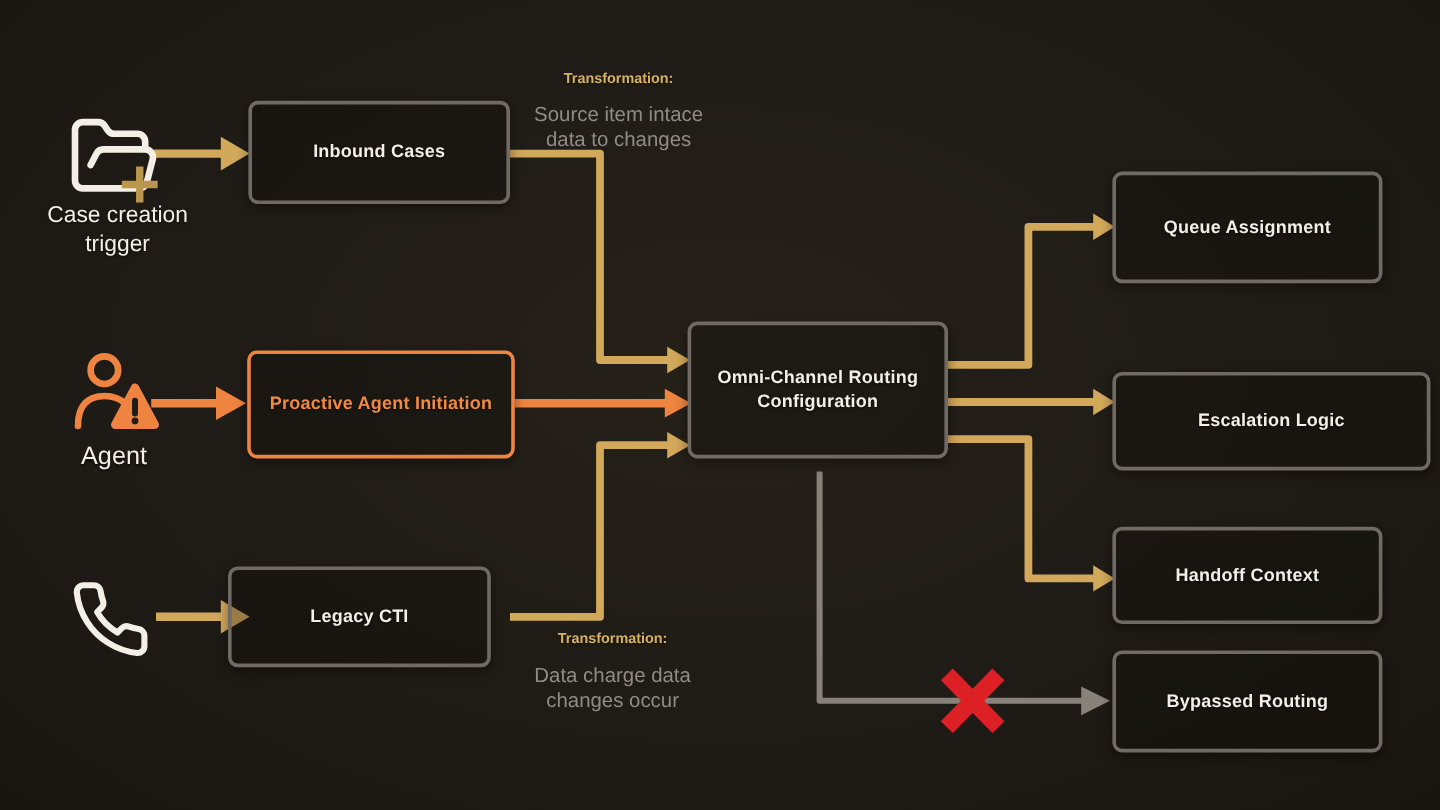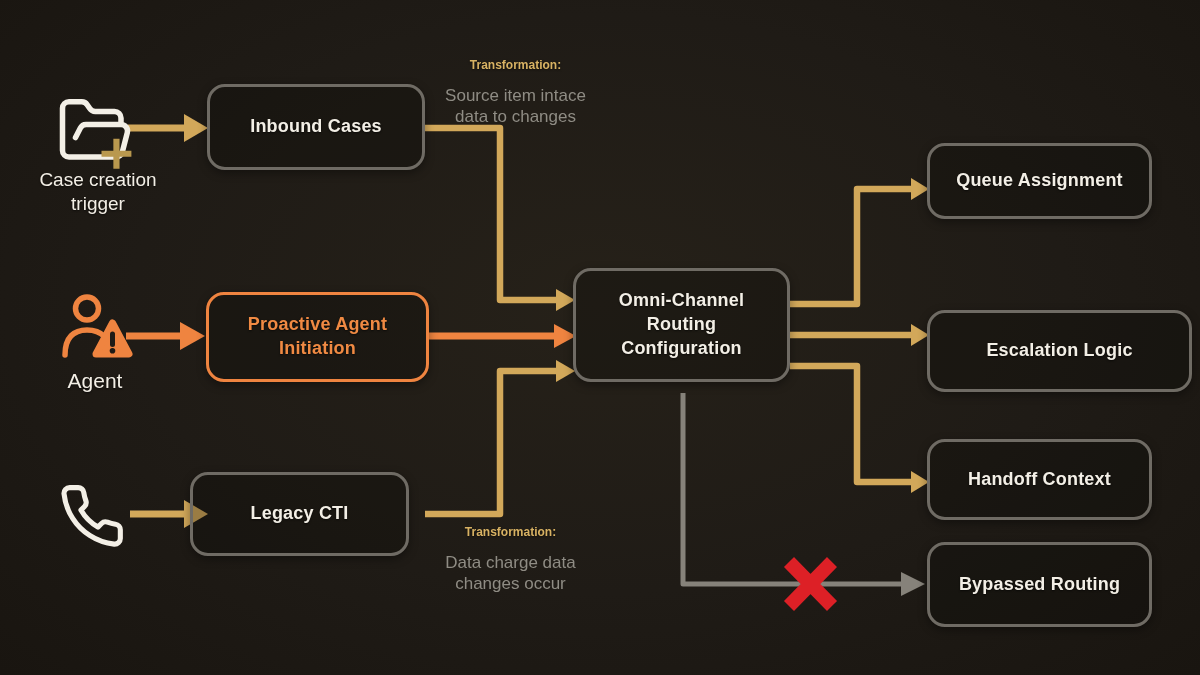--- a/index.html
+++ b/index.html
@@ -6,33 +6,33 @@
   .canvas {
     position:relative; width:1200px; height:675px; overflow:hidden;
     background: radial-gradient(ellipse at 50% 45%, #262119 0%, #1f1b16 55%, #191510 100%);
     font-family:"Liberation Sans", sans-serif;
   }
   svg { overflow:visible; }
   .overlay { position:absolute; left:0; top:0; }
   .node {
     position:absolute; box-sizing:border-box;
     display:flex; align-items:center; justify-content:center; text-align:center;
-    border:3px solid #6f6b64; border-radius:18px;
+    border:3px solid #6f6b64; border-radius:8px;
     background:rgba(12,10,7,0.28);
-    color:#f3efe6; font-size:18px; font-weight:600; line-height:1.32;
+    color:#f3efe6; font-size:15px; font-weight:600; line-height:1.32;
     letter-spacing:0.2px; padding:6px 14px;
     box-shadow:0 3px 10px rgba(0,0,0,0.38);
     text-shadow:0 1px 2px rgba(0,0,0,0.6);
   }
   .node.orange { border-color:#ef8440; color:#f08a43; }
   #node-inbound    { left:207px; top:84px;  width:218px; height:86px; }
   #node-proactive  { left:206px; top:292px; width:223px; height:90px; }
   #node-legacy     { left:190px; top:472px; width:219px; height:84px; }
   #node-omni       { left:573px; top:268px; width:217px; height:114px; }
-  #node-queue      { left:927px; top:143px; width:225px; height:76px; }
+  #node-queue      { left:927px; top:143px; width:225px; height:93px; }
   #node-escalation { left:927px; top:310px; width:265px; height:82px; }
   #node-handoff    { left:927px; top:439px; width:225px; height:81px; }
   #node-bypassed   { left:927px; top:542px; width:225px; height:85px; }
 
   .source-label {
     position:absolute; text-align:center; color:#f3efe6;
     font-size:19px; line-height:1.28; text-shadow:0 1px 2px rgba(0,0,0,0.6);
   }
   #label-case  { left:28px; top:168px; width:140px; }
   #label-agent { left:50px; top:368px; width:90px; font-size:21px; }

